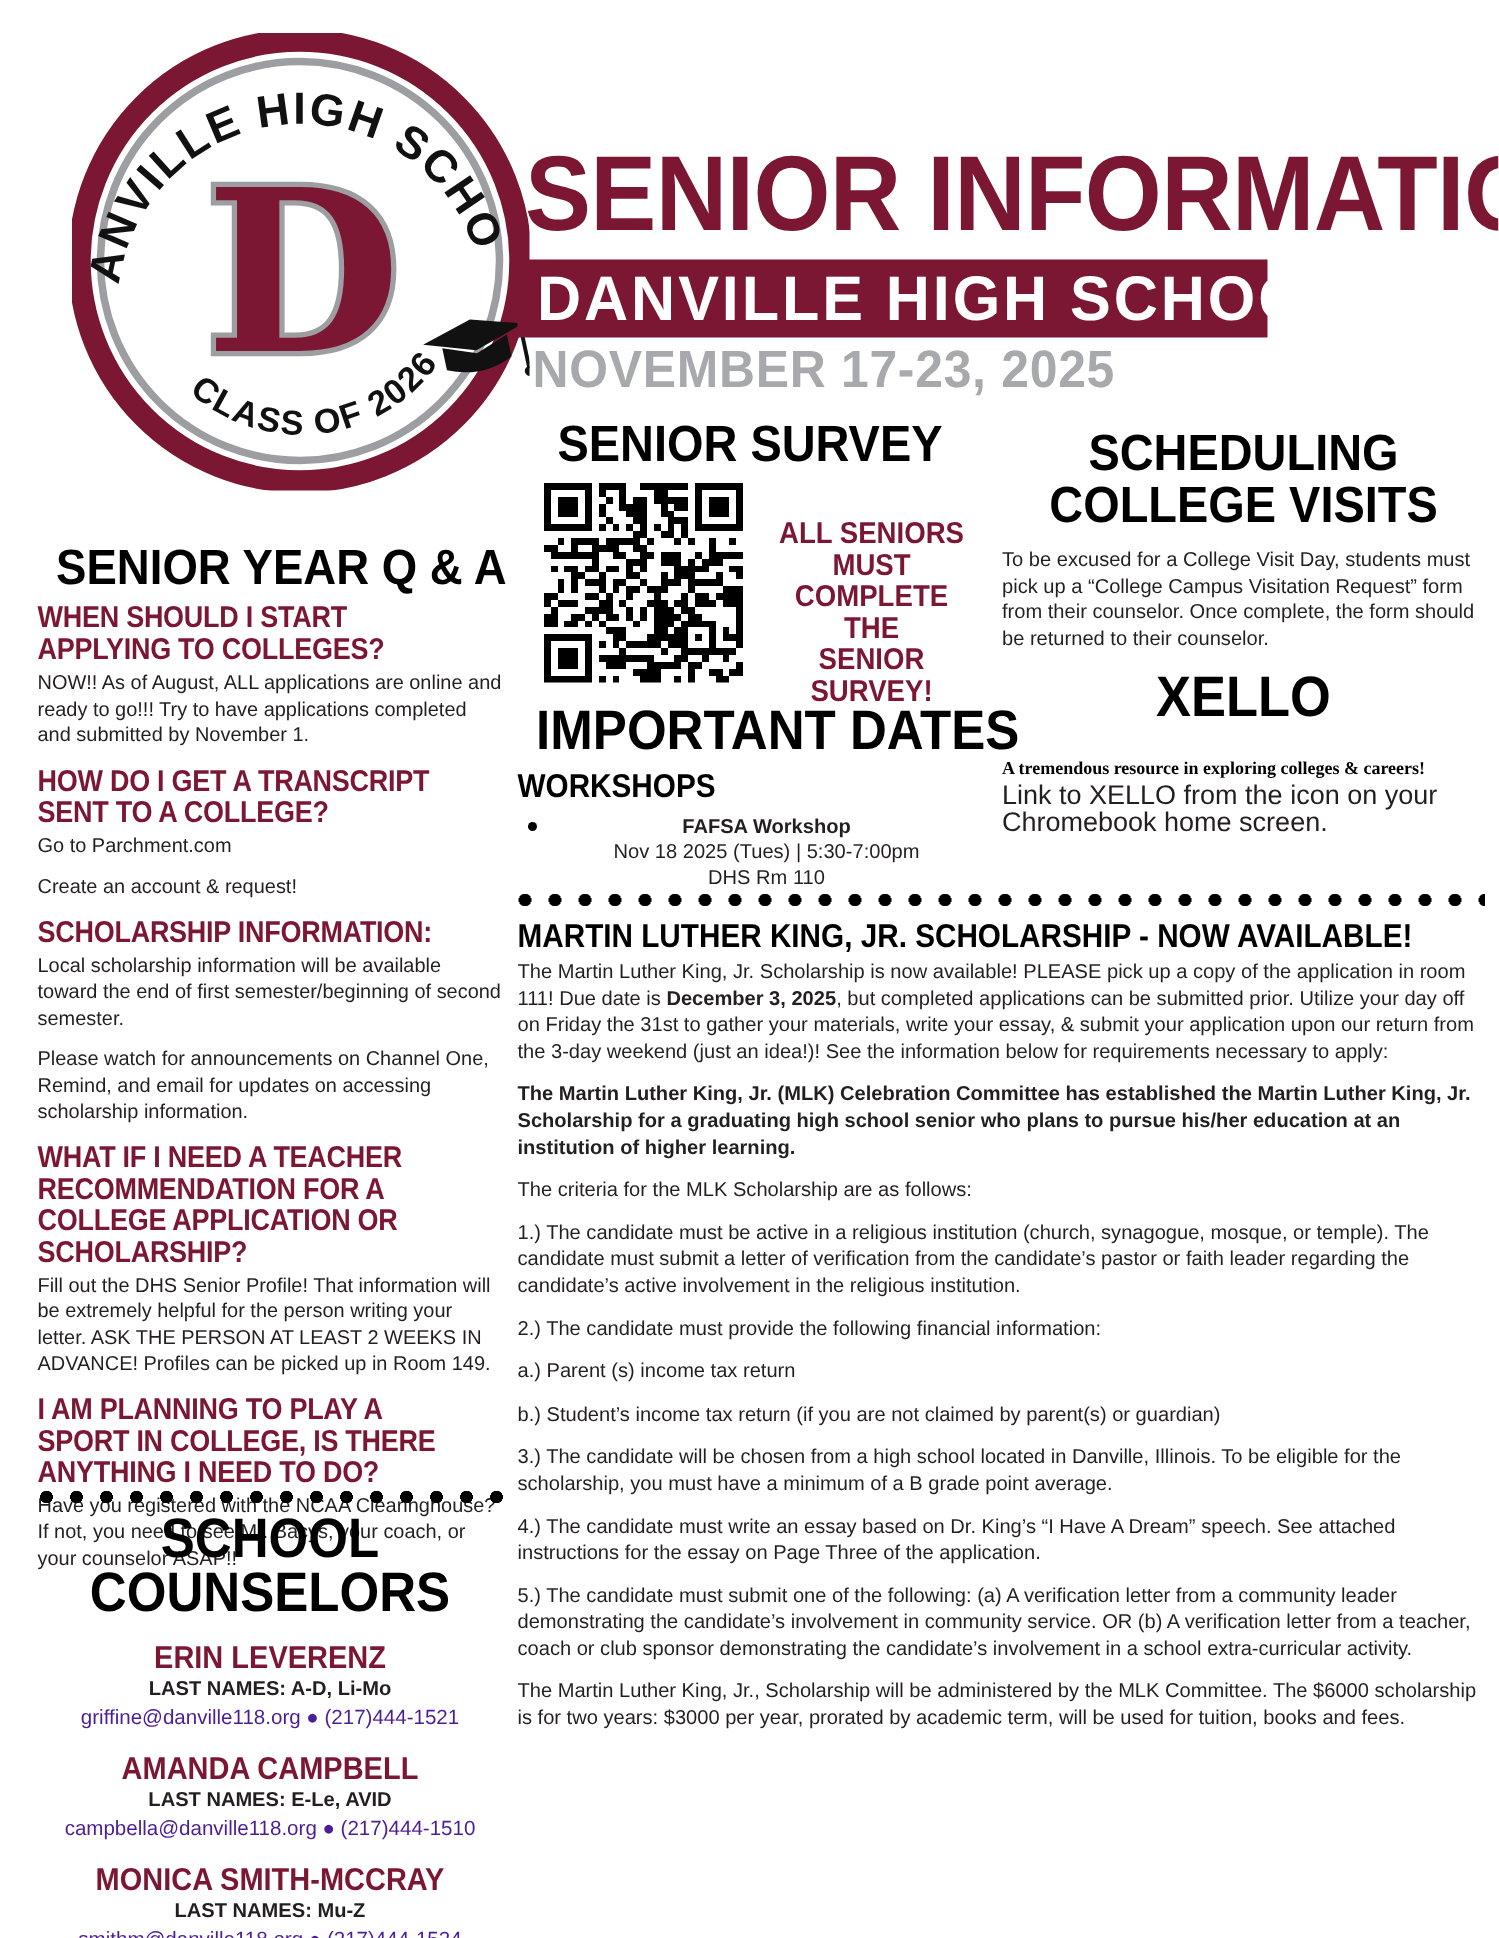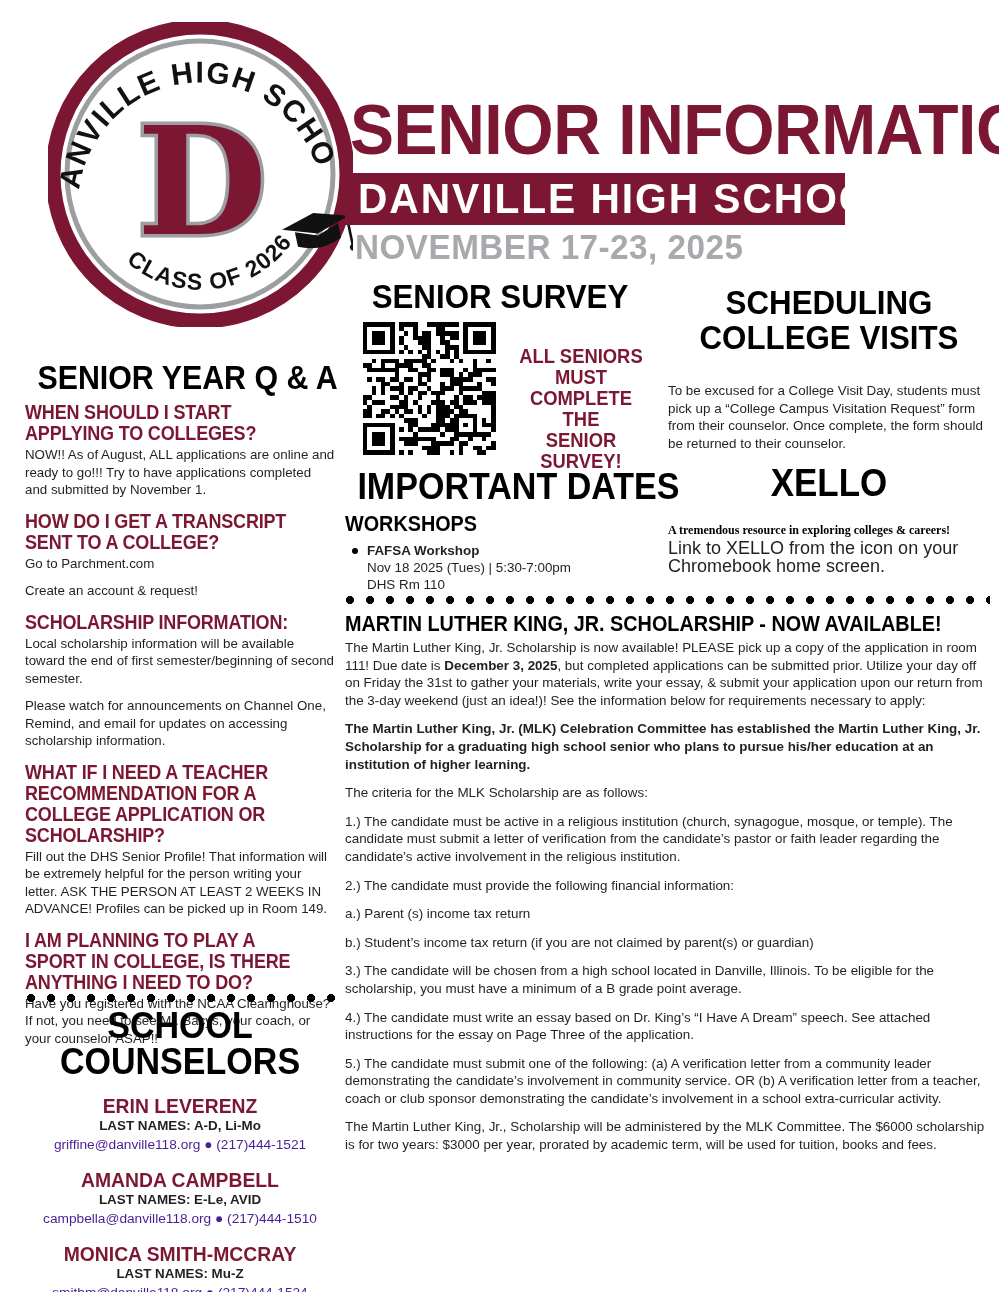--- a/index.html
+++ b/index.html
@@ -247,20 +247,21 @@
     transform-origin: left top;
   }
   .ws-item {
     position: relative;
     margin-top: 5px;
     padding-left: 22px;
     font-family: "Liberation Sans", sans-serif;
     font-size: 13.4px;
     line-height: 17px;
     color: #231f20;
+    text-align: center;
   }
   .ws-item .ws-bullet {
     position: absolute;
     left: 7px;
     top: 6px;
     width: 6px;
     height: 6px;
     border-radius: 50%;
     background: #000;
   }
@@ -277,21 +278,21 @@
     font-family: "Liberation Sans Narrow", "Liberation Sans", sans-serif;
     font-weight: bold;
     font-size: 34px;
     line-height: 35px;
     text-align: center;
     color: #000000;
     transform: scaleX(0.92);
     transform-origin: center top;
   }
   #rightcol .rc-body {
-    margin-top: 27px;
+    margin-top: 9px;
     font-family: "Liberation Sans", sans-serif;
     font-size: 13.4px;
     line-height: 17.5px;
     color: #231f20;
   }
   #xello-title {
     margin-top: 10px;
     font-size: 38px;
     line-height: 42px;
   }

